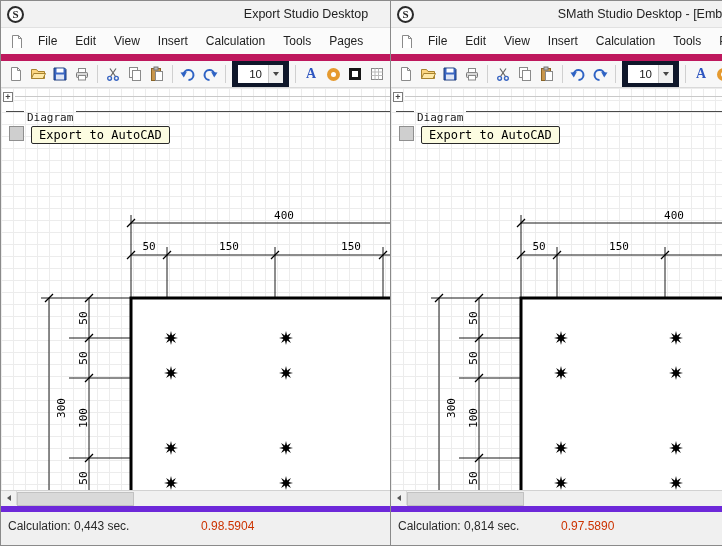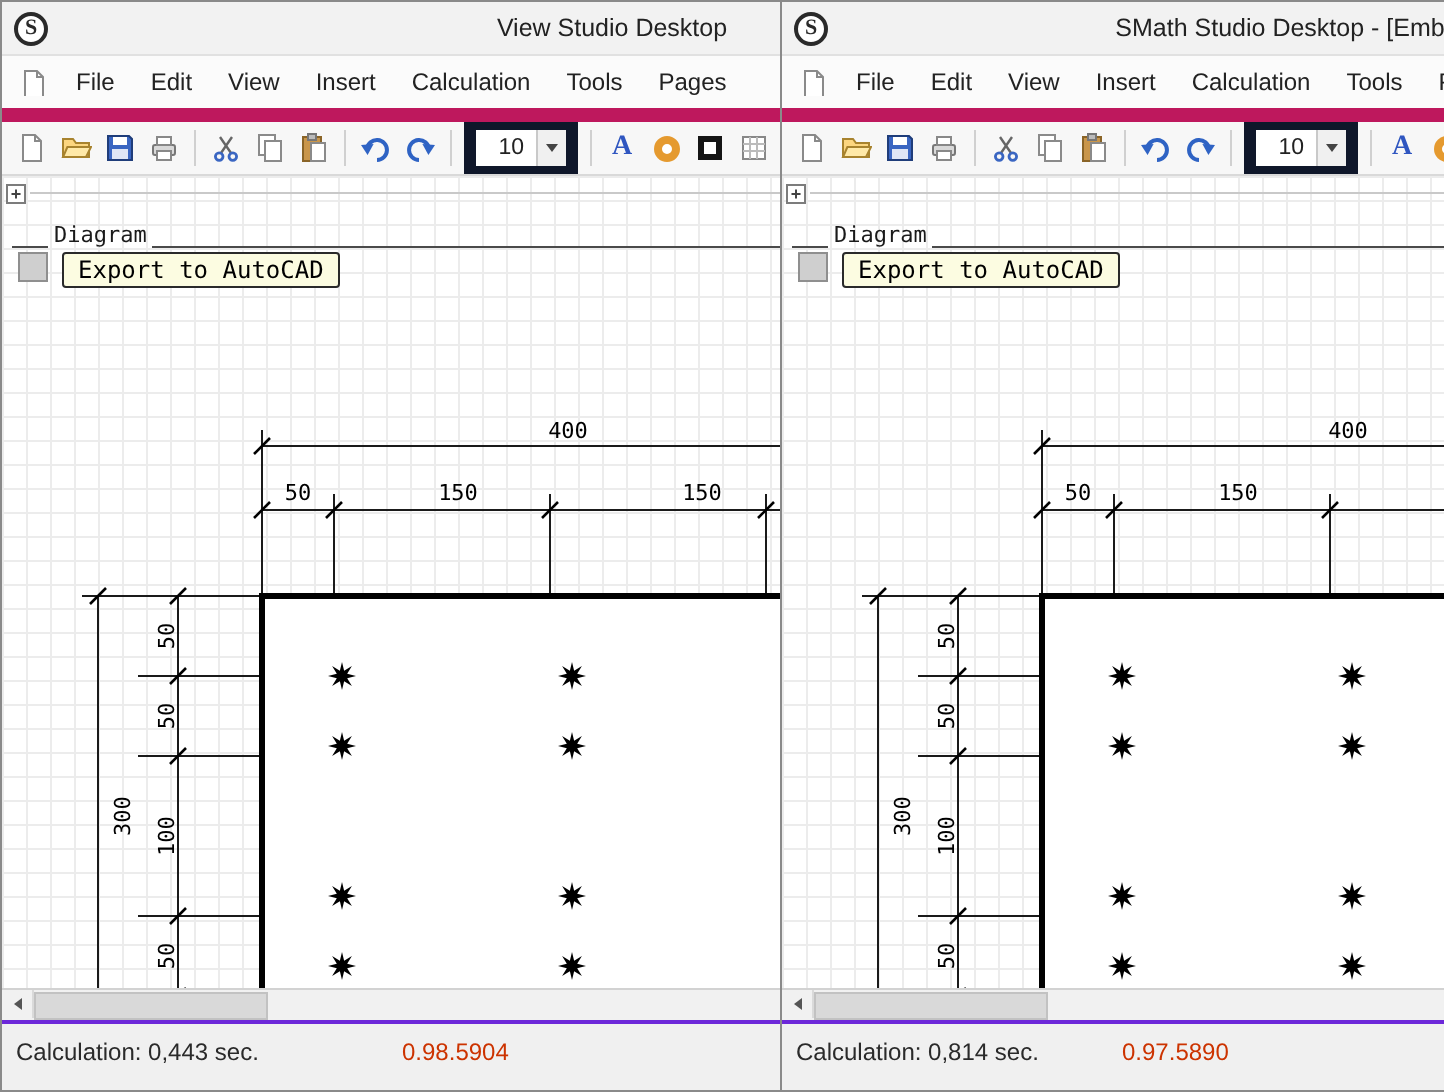--- a/index.html
+++ b/index.html
@@ -44,21 +44,21 @@
 
   
   .canvas{flex:1 1 auto;position:relative;background:#fff;overflow:hidden;
           background-image:linear-gradient(#ececec 1px,transparent 1px),
                            linear-gradient(90deg,#ececec 1px,transparent 1px);
           background-size:12px 12px}
   .area-box{position:absolute;left:2px;top:4px;width:10px;height:10px;border:1px solid #7c7c7c;
             background:#fff;box-sizing:border-box;display:flex;align-items:center;justify-content:center}
   .area-box::before{content:"+";font:bold 9px "Liberation Sans",sans-serif;color:#444;line-height:7px}
   .area-line{position:absolute;left:14px;right:0;top:8px;border-top:1px solid #c9c9c9}
-  .sep-row{position:absolute;left:5px;right:0;top:23px;display:flex;align-items:flex-end;height:13px}
+  .sep-row{position:absolute;left:5px;right:0;top:23px;display:flex;align-items:flex-start;height:13px}
   .sep-line-l{width:18px;border-top:1px solid #4a4a4a}
   .sep-label{font:11px "DejaVu Sans Mono",monospace;color:#1a1a1a;padding:0 3px}
   .sep-line-r{flex:1;border-top:1px solid #4a4a4a}
   .export-row{position:absolute;left:8px;top:38px;display:flex;align-items:flex-start;gap:7px}
   .img-box{width:15px;height:15px;background:#cfcfcf;border:1px solid #8f8f8f;box-sizing:border-box}
   .export-btn{font:12px "DejaVu Sans Mono",monospace;color:#000;background:#fcfce1;
               border:1px solid #2a2a2a;border-radius:2px;padding:1px 7px;line-height:14px}
   .drawing{position:absolute;left:20px;top:105px}
 
   
@@ -70,21 +70,21 @@
 
   
   .hscroll{height:15px;flex:0 0 15px;background:#f1f1f1;border-top:1px solid #d2d2d2;position:relative}
   .sb-btn{position:absolute;left:0;top:0;width:15px;height:14px;background:#f1f1f1;border-right:1px solid #dadada;
           display:flex;align-items:center;justify-content:center}
   .sb-btn::before{content:"";border-top:3.5px solid transparent;border-bottom:3.5px solid transparent;
           border-right:4.5px solid #555}
   .sb-thumb{position:absolute;left:16px;top:1px;width:115px;height:12px;background:#d9d9d9;border:1px solid #c2c2c2}
 
   
-  .statusbar{height:33px;flex:0 0 33px;background:#f0f0f0;border-top:2px solid #6d28d9;position:relative}
+  .statusbar{height:33px;flex:0 0 33px;background:#f0f0f0;border-top:6px solid #6d28d9;position:relative}
   .calc-text{position:absolute;left:7px;top:7px;font-size:12px;color:#2a2a2a}
   .version{position:absolute;top:7px;font-size:12px;font-weight:normal;color:#cc3300}
   #win0 .version{left:200px}
   #win1 .version{left:170px}
 </style>
 </head>
 <body>
 
 <svg width="0" height="0" style="position:absolute" aria-hidden="true">
   <defs>
@@ -167,21 +167,21 @@
         <use href="#star-shape" x="150" y="290"></use>
           <use href="#star-shape" x="265" y="290"></use>
       </g>
     </g>
   </defs>
 </svg>
 
 <div class="window" id="win0">
   <div class="titlebar">
     <span class="logo">S</span>
-    <span class="title">View Studio Desktop</span>
+    <span class="title">Export Studio Desktop</span>
   </div>
   <div class="menubar">
     <svg class="menu-doc">
         <use href="#ic-new"></use>
       </svg>
     <span class="menu-item">File</span>
     <span class="menu-item">Edit</span>
     <span class="menu-item">View</span>
     <span class="menu-item">Insert</span>
     <span class="menu-item">Calculation</span>

